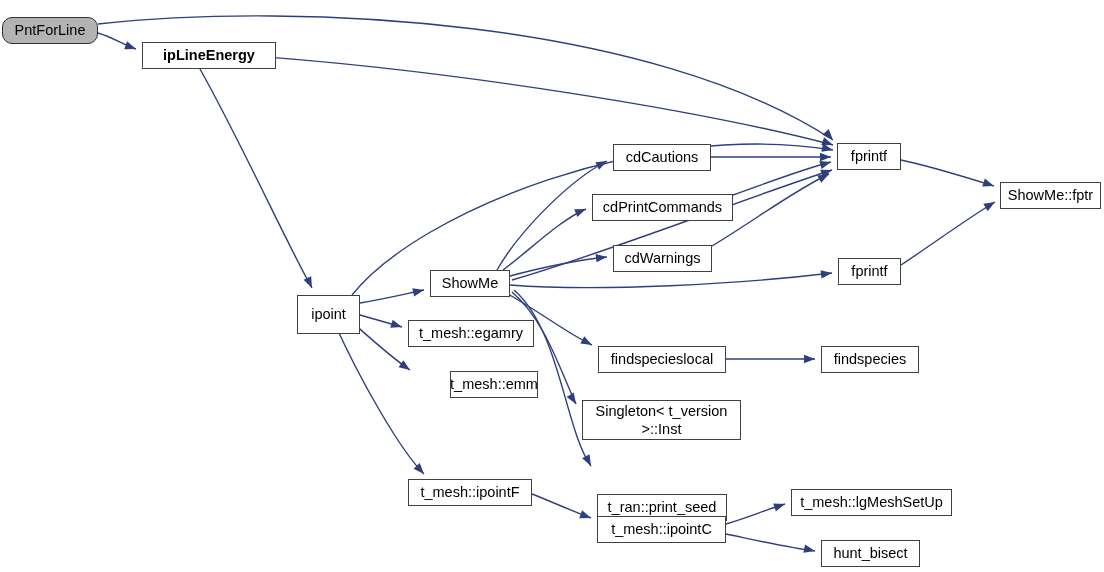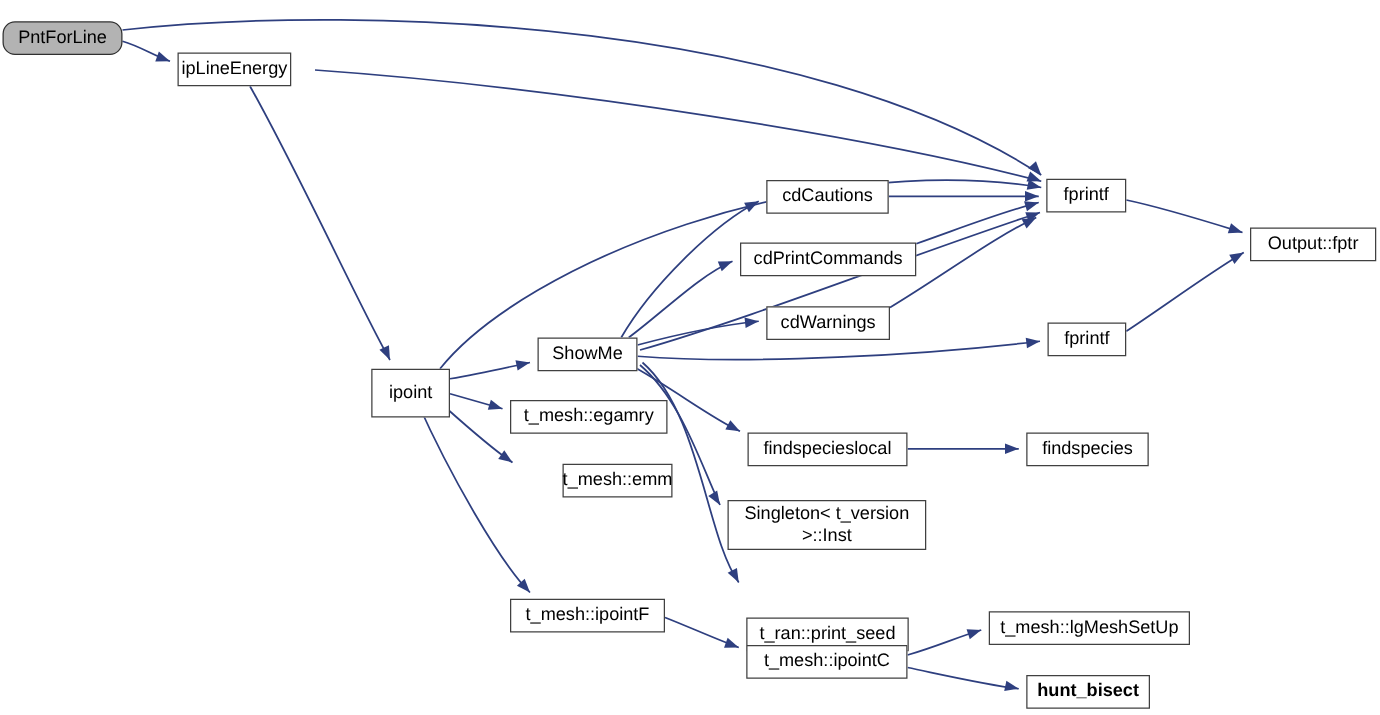--- a/index.html
+++ b/index.html
@@ -110,34 +110,34 @@
       <polygon class="arrowhead" points="0,0 -11,-4.2 -11,4.2" transform="translate(829,174) rotate(-28)"></polygon>
       <polygon class="arrowhead" points="0,0 -11,-4.2 -11,4.2" transform="translate(815,359) rotate(0)"></polygon>
       <polygon class="arrowhead" points="0,0 -11,-4.2 -11,4.2" transform="translate(994,186) rotate(18)"></polygon>
       <polygon class="arrowhead" points="0,0 -11,-4.2 -11,4.2" transform="translate(995,202) rotate(-30)"></polygon>
       <polygon class="arrowhead" points="0,0 -11,-4.2 -11,4.2" transform="translate(591,518) rotate(20)"></polygon>
       <polygon class="arrowhead" points="0,0 -11,-4.2 -11,4.2" transform="translate(785,504) rotate(-18)"></polygon>
       <polygon class="arrowhead" points="0,0 -11,-4.2 -11,4.2" transform="translate(815,551) rotate(12)"></polygon>
     </svg>
   <div id="nodes">
       <div class="node root" style="left: 2px; top: 17px; width: 96px; height: 27px;">PntForLine</div>
-      <div class="node" style="left: 142px; top: 42px; width: 91px; height: 27px;">ipLineEnergy</div>
+      <div class="node" style="left: 142px; top: 42px; width: 134px; height: 27px; font-weight: bold;">ipLineEnergy</div>
       <div class="node" style="left: 297px; top: 295px; width: 63px; height: 39px;">ipoint</div>
       <div class="node" style="left: 430px; top: 270px; width: 80px; height: 27px;">ShowMe</div>
       <div class="node" style="left: 408px; top: 320px; width: 126px; height: 27px;">t_mesh::egamry</div>
       <div class="node" style="left: 414px; top: 371px; width: 88px; height: 27px; margin-left: 36px;">t_mesh::emm</div>
       <div class="node" style="left: 408px; top: 479px; width: 124px; height: 27px;">t_mesh::ipointF</div>
       <div class="node" style="left: 613px; top: 144px; width: 98px; height: 27px;">cdCautions</div>
       <div class="node" style="left: 592px; top: 194px; width: 141px; height: 27px;">cdPrintCommands</div>
       <div class="node" style="left: 613px; top: 245px; width: 99px; height: 27px;">cdWarnings</div>
       <div class="node" style="left: 598px; top: 346px; width: 128px; height: 27px;">findspecieslocal</div>
       <div class="node multiline" style="left: 582px; top: 400px; width: 159px; height: 40px;">Singleton&lt; t_version
 &gt;::Inst</div>
       <div class="node" style="left: 597px; top: 464px; width: 130px; height: 27px; margin-top: 30px;">t_ran::print_seed</div>
       <div class="node" style="left: 597px; top: 516px; width: 129px; height: 27px;">t_mesh::ipointC</div>
       <div class="node" style="left: 837px; top: 143px; width: 64px; height: 27px;">fprintf</div>
       <div class="node" style="left: 838px; top: 258px; width: 63px; height: 27px;">fprintf</div>
       <div class="node" style="left: 821px; top: 346px; width: 98px; height: 27px;">findspecies</div>
       <div class="node" style="left: 791px; top: 489px; width: 161px; height: 27px;">t_mesh::lgMeshSetUp</div>
-      <div class="node" style="left: 821px; top: 540px; width: 99px; height: 27px; font-weight: bold;">hunt_bisect</div>
-      <div class="node" style="left: 1000px; top: 182px; width: 101px; height: 27px;">Output::fptr</div>
+      <div class="node" style="left: 821px; top: 540px; width: 99px; height: 27px;">hunt_bisect</div>
+      <div class="node" style="left: 1000px; top: 182px; width: 101px; height: 27px;">ShowMe::fptr</div>
     </div>
 </div>
 
 </body></html>

